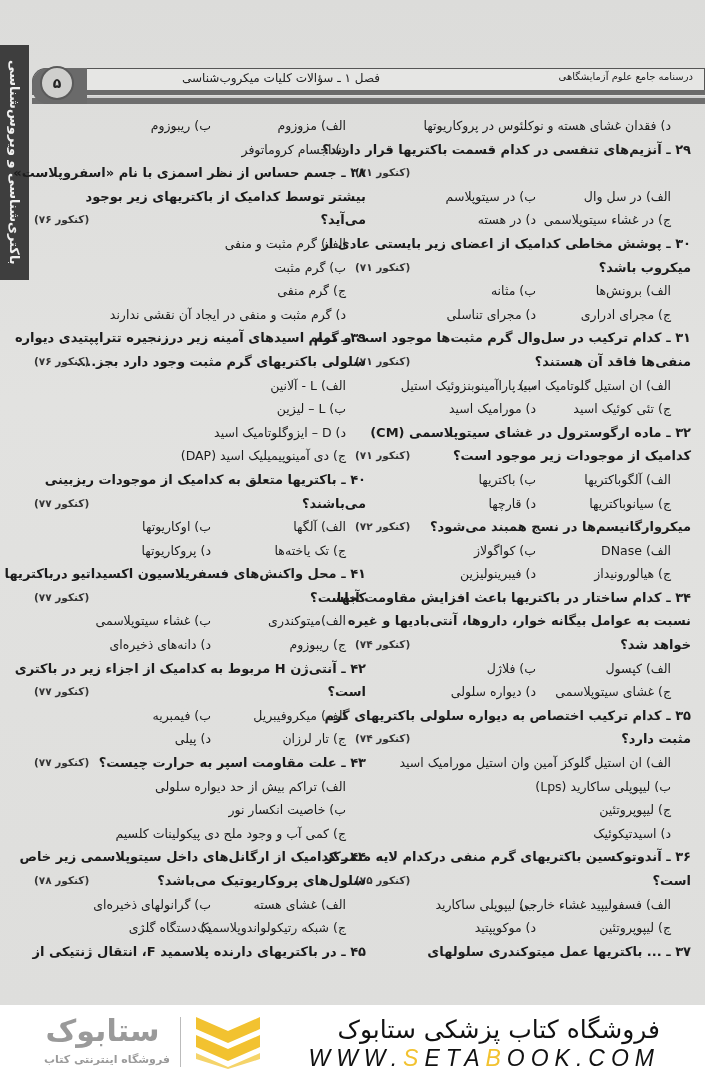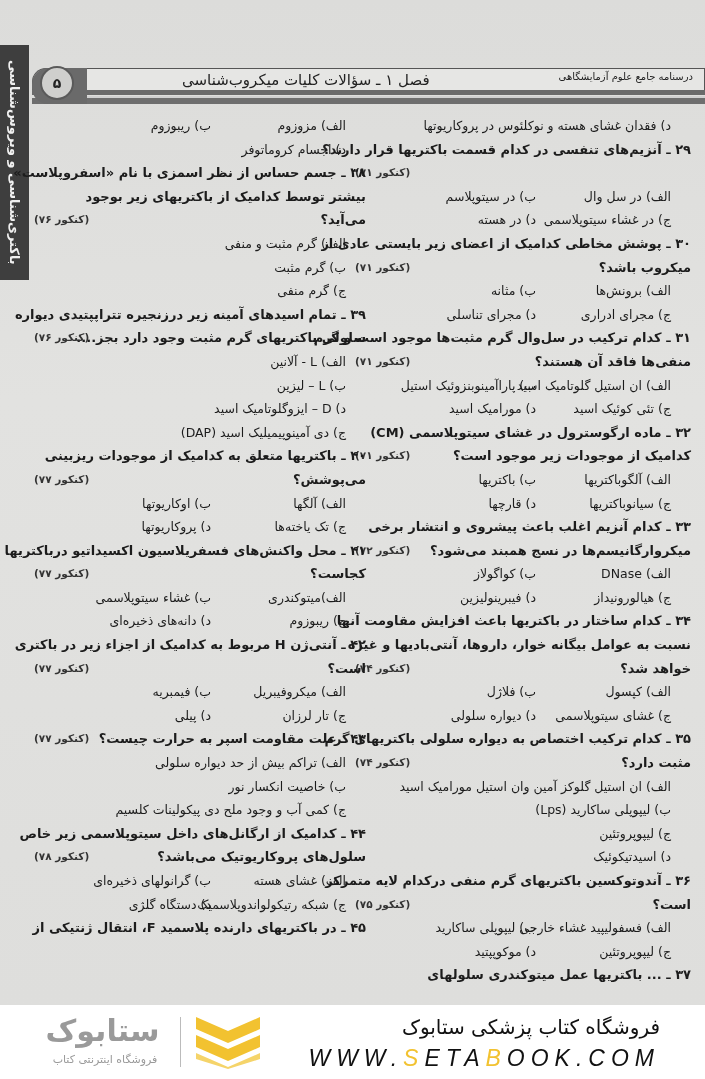--- a/index.html
+++ b/index.html
@@ -45,21 +45,21 @@
     position:absolute; left:8px; top:-2px; width:30px; height:30px; border-radius:50%;
     background:#cfcfcd; border:2px solid #5a5a5a;
     display:flex; align-items:center; justify-content:center;
     font-weight:bold; font-size:14px; color:#222;
   }
   .header-left-cap {
     position:absolute; left:0; top:0; width:55px; height:36px;
     background:#6a6a6a; border-radius:16px 0 0 16px;
   }
   .chapter-title {
-    position:absolute; left:150px; top:3px; font-size:15px; direction:rtl; color:#222;
+    position:absolute; left:150px; top:3px; font-size:12px; direction:rtl; color:#222;
   }
   .book-title {
     position:absolute; right:12px; top:3px; font-size:10px; direction:rtl; color:#222;
   }
   .col {
     position:absolute; top:114px; direction:rtl; text-align:right;
     font-size:12.5px; line-height:23.6px;
   }
   .col.right { right:14px; width:336px; }
   .col.left { left:34px; width:332px; }
@@ -68,37 +68,37 @@
   .src {
     position:absolute; left:0; top:0; font-size:10.5px; color:#333; font-weight:bold;
   }
   .opts { display:flex; padding-right:20px; }
   .opts .o1 { width:135px; }
   .opt-single { padding-right:20px; }
   .footer {
     position:absolute; left:0; top:1005px; width:705px; height:82px; background:#ffffff;
   }
   .shop-name {
-    position:absolute; right:45px; top:10px; font-size:20px; color:#111; direction:rtl;
+    position:absolute; right:45px; top:10px; font-size:25px; color:#111; direction:rtl;
   }
   .shop-url {
     position:absolute; right:45px; top:40px; font-size:23px; letter-spacing:6px; color:#111;
     font-family:"Liberation Sans", sans-serif;
     font-style:italic;
   }
   .shop-url .y { color:#f2c230; }
   .logo-chevron { position:absolute; left:192px; top:8px; width:72px; height:56px; }
   .logo-divider { position:absolute; left:180px; top:12px; width:1px; height:50px; background:#bbb; }
   .logo-text {
     position:absolute; left:30px; top:8px; width:145px; height:40px;
     font-size:30px; font-weight:bold; color:#9a9a9a; text-align:center; direction:rtl;
   }
   .logo-sub {
     position:absolute; left:40px; top:48px; width:130px; font-size:11px; color:#9a9a9a;
-    text-align:center; direction:rtl;
+    text-align:right; direction:rtl;font-weight:bold;
   }
 </style>
 </head>
 <body>
 
 <div class="page">
 
   <div class="side-tab">
     <span>باکتری‌شناسی و ویروس‌شناسی</span>
   </div>
@@ -151,21 +151,20 @@
       <div class="line q"><span>۳۲ ـ ماده ارگوسترول در غشای سیتوپلاسمی (CM)</span></div>
       <div class="line q"><span>کدامیک از موجودات زیر موجود است؟</span><span class="src">(کنکور ۷۱)</span></div>
       <div class="line opts">
         <span class="o1">الف) آلگوباکتریها</span>
         <span>ب) باکتریها</span>
       </div>
       <div class="line opts">
         <span class="o1">ج) سیانوباکتریها</span>
         <span>د) قارچها</span>
       </div>
-      <div class="line q"><span>۳۳ ـ کدام آنزیم اغلب باعث پیشروی و انتشار برخی</span></div>
       <div class="line q"><span>میکروارگانیسم‌ها در نسج همبند می‌شود؟</span><span class="src">(کنکور ۷۲)</span></div>
       <div class="line opts">
         <span class="o1">الف) DNase</span>
         <span>ب) کواگولاز</span>
       </div>
       <div class="line opts">
         <span class="o1">ج) هیالورونیداز</span>
         <span>د) فیبرینولیزین</span>
       </div>
       <div class="line q"><span>۳۴ ـ کدام ساختار در باکتریها باعث افزایش مقاومت آنها</span></div>
@@ -204,28 +203,29 @@
       </div>
       <div class="line opts">
         <span>د) اجسام کروماتوفر</span>
       </div>
       <div class="line q"><span>۳۸ ـ جسم حساس از نظر اسمزی با نام «اسفروپلاست»</span></div>
       <div class="line q"><span>بیشتر توسط کدامیک از باکتریهای زیر بوجود</span></div>
       <div class="line q"><span>می‌آید؟</span><span class="src">(کنکور ۷۶)</span></div>
       <div class="line opt-single"><span>الف) گرم مثبت و منفی</span></div>
       <div class="line opt-single"><span>ب) گرم مثبت</span></div>
       <div class="line opt-single"><span>ج) گرم منفی</span></div>
+      <div class="line opt-single"><span>د) گرم مثبت و منفی در ایجاد آن نقشی ندارند</span></div>
       <div class="line q"><span>۳۹ ـ تمام اسیدهای آمینه زیر درزنجیره تتراپپتیدی دیواره</span></div>
       <div class="line q"><span>سلولی باکتریهای گرم مثبت وجود دارد بجز....</span><span class="src">(کنکور ۷۶)</span></div>
       <div class="line opt-single"><span>الف) L - آلانین</span></div>
       <div class="line opt-single"><span>ب) L – لیزین</span></div>
       <div class="line opt-single"><span>د) D – ایزوگلوتامیک اسید</span></div>
       <div class="line opt-single"><span>ج) دی آمینوپیمیلیک اسید (DAP)</span></div>
       <div class="line q"><span>۴۰ ـ باکتریها متعلق به کدامیک از موجودات ریزبینی</span></div>
-      <div class="line q"><span>می‌پوشش؟</span><span class="src">(کنکور ۷۷)</span></div>
+      <div class="line q"><span>می‌باشند؟</span><span class="src">(کنکور ۷۷)</span></div>
       <div class="line opts">
         <span class="o1">الف) آلگها</span>
         <span>ب) اوکاریوتها</span>
       </div>
       <div class="line opts">
         <span class="o1">ج) تک یاخته‌ها</span>
         <span>د) پروکاریوتها</span>
       </div>
       <div class="line q"><span>۴۱ ـ محل واکنش‌های فسفریلاسیون اکسیداتیو درباکتریها</span></div>
       <div class="line q"><span>کجاست؟</span><span class="src">(کنکور ۷۷)</span></div>

